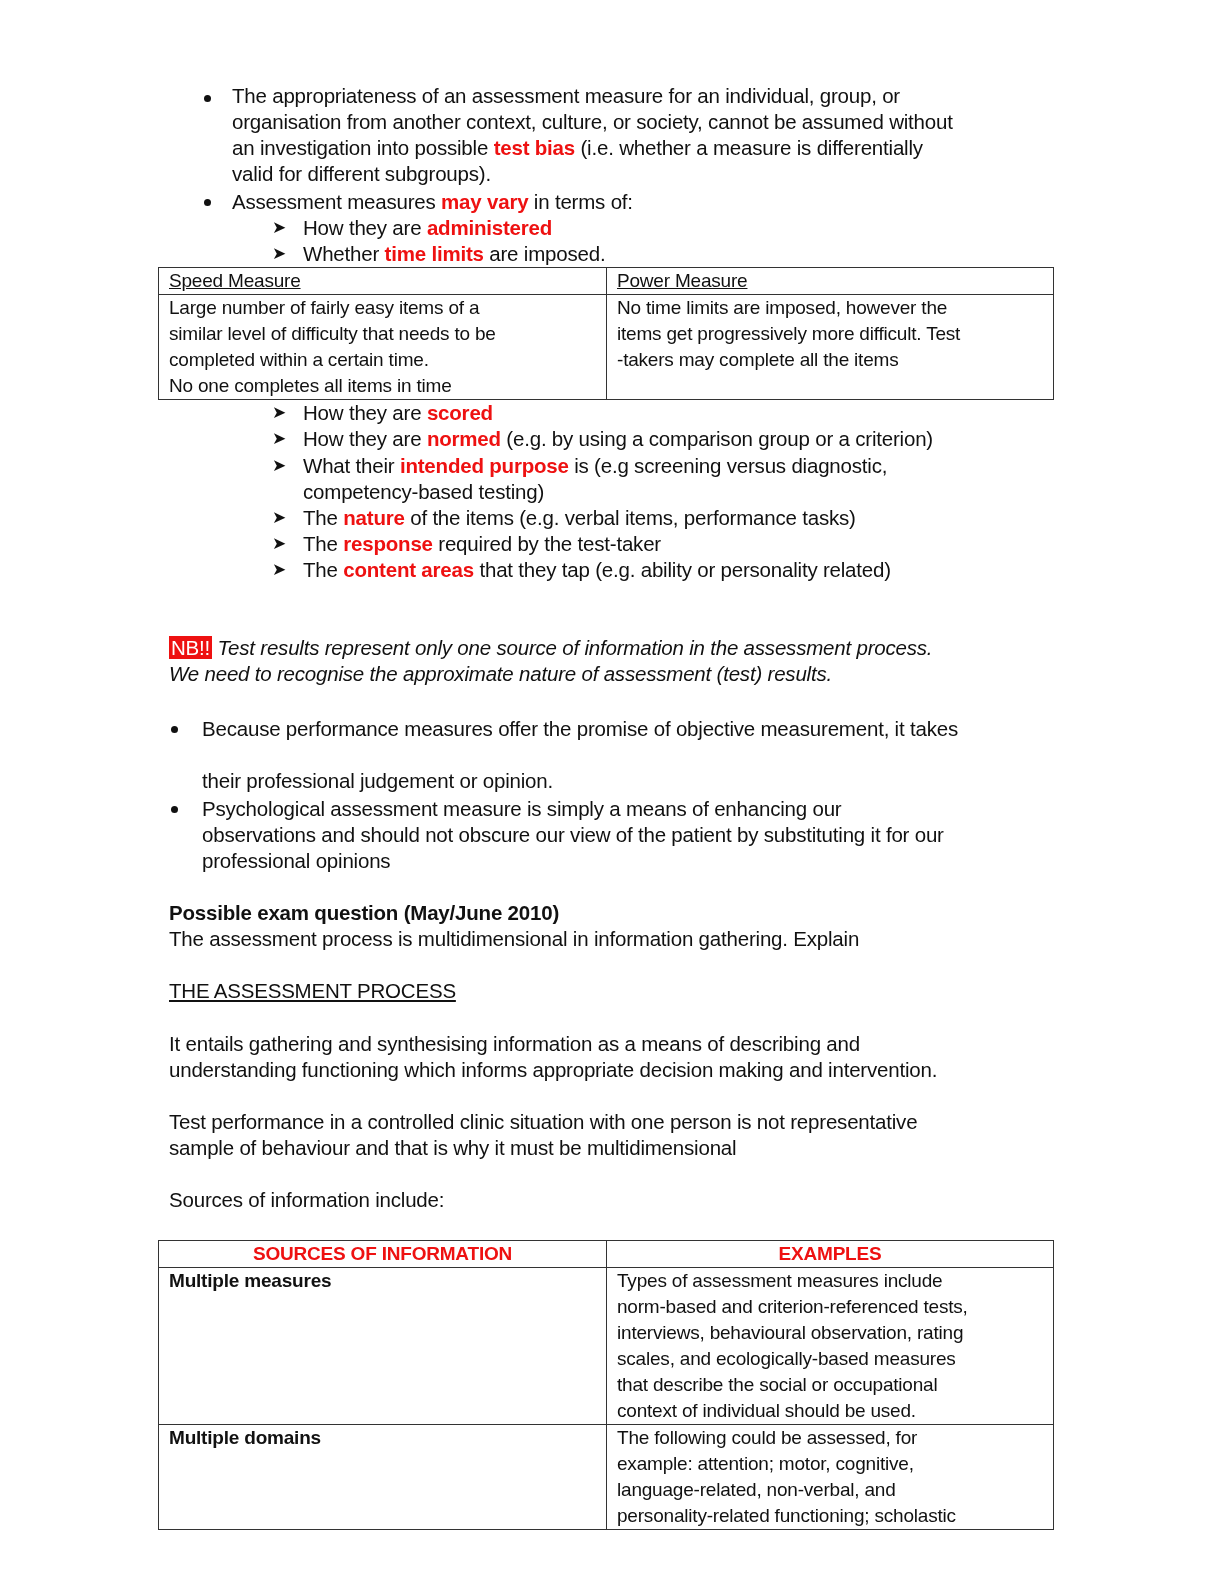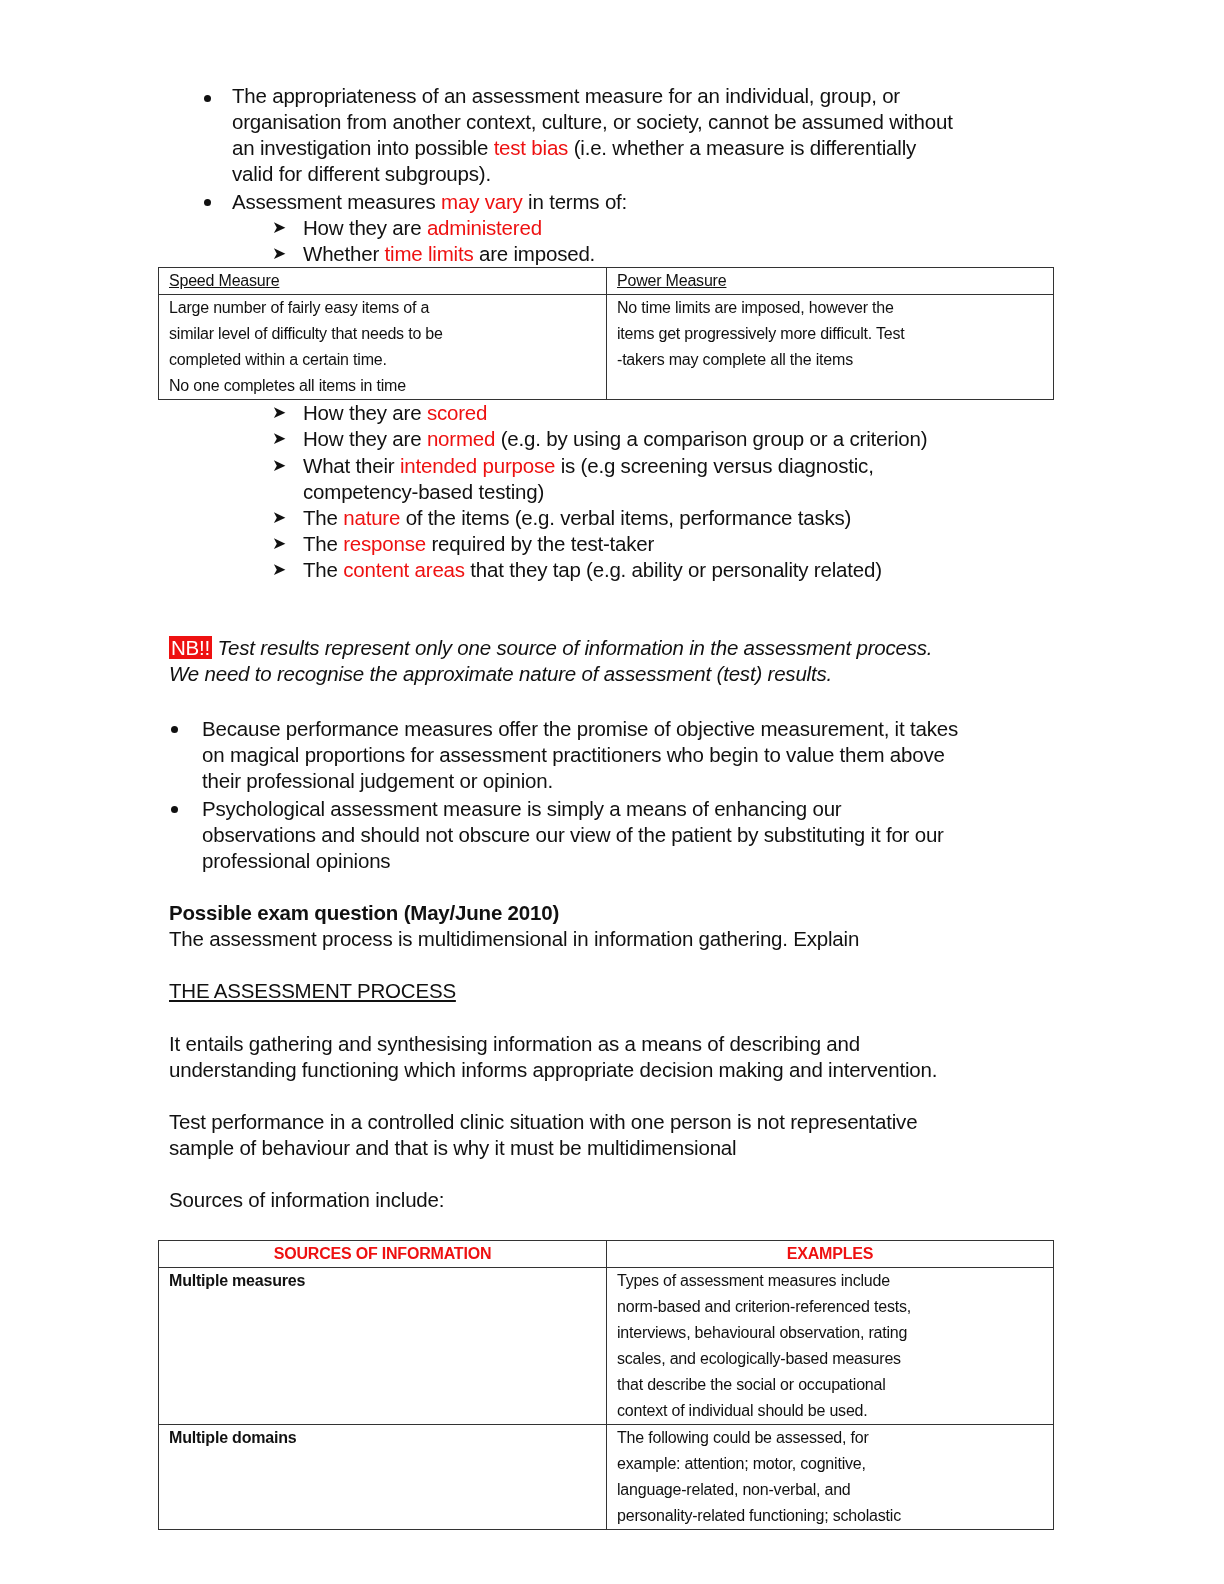--- a/index.html
+++ b/index.html
@@ -1,27 +1,27 @@
 <!DOCTYPE html>
 <html><head>
 <meta charset="utf-8">
 <style>
   html, body { margin: 0; padding: 0; background: #ffffff; }
   body { width: 1224px; height: 1584px; position: relative; overflow: hidden;
          font-family: "Liberation Sans", "DejaVu Sans", sans-serif; color: #111111; }
   .page { position: absolute; left: 0; top: 0; width: 1168px; height: 1584px; }
   .line { position: absolute; font-size: 20.5px; line-height: 26px; white-space: nowrap; letter-spacing: -0.2px; }
-  .red { color: #ee1111; font-weight: normal; }
+  .red { color: #ee1111; font-weight: bold; }
   .bullet-dot { position: absolute; width: 7px; height: 7px; border-radius: 50%; background: #111; }
   .arrow { position: absolute; font-size: 17px; line-height: 26px; color: #111; }
   .u { text-decoration: underline; }
   .bold { font-weight: bold; }
   .italic { font-style: italic; }
   .nb { background: #ee1111; color: #ffffff; font-style: normal; padding: 0 2px; }
-  table.doc { position: absolute; border-collapse: collapse; font-size: 16px; line-height: 26px; letter-spacing: -0.2px; }
+  table.doc { position: absolute; border-collapse: collapse; font-size: 19px; line-height: 26px; letter-spacing: -0.2px; }
   table.doc td { border: 1.5px solid #333; vertical-align: top; padding: 0 10px; }
   .th-red { color: #ee1111; font-weight: bold; text-align: center; }
   .cell-line { display: block; white-space: nowrap; }
 </style>
 </head>
 <body>
 
 <div class="page">
 
   <span class="bullet-dot" style="left:204px; top:95px;"></span>
@@ -94,21 +94,20 @@
     <span>The </span><span class="red">content areas</span><span> that they tap (e.g. ability or personality related)</span>
   </div>
 
   <div class="line italic" style="left:169px; top:635px;">
     <span class="nb">NB!!</span><span> Test results represent only one source of information in the assessment process.</span>
   </div>
   <div class="line italic" style="left:169px; top:661px;">We need to recognise the approximate nature of assessment (test) results.</div>
 
   <span class="bullet-dot" style="left:171px; top:726px;"></span>
   <div class="line" style="left:202px; top:716px;">Because performance measures offer the promise of objective measurement, it takes</div>
-  <div class="line" style="left:202px; top:742px;">on magical proportions for assessment practitioners who begin to value them above</div>
   <div class="line" style="left:202px; top:768px;">their professional judgement or opinion.</div>
 
   <span class="bullet-dot" style="left:171px; top:806px;"></span>
   <div class="line" style="left:202px; top:822px;">observations and should not obscure our view of the patient by substituting it for our</div>
   <div class="line" style="left:202px; top:796px;">Psychological assessment measure is simply a means of enhancing our</div>
   <div class="line" style="left:202px; top:848px;">professional opinions</div>
 
   <div class="line bold" style="left:169px; top:900px;">Possible exam question (May/June 2010)</div>
   <div class="line" style="left:169px; top:926px;">The assessment process is multidimensional in information gathering. Explain</div>
 

